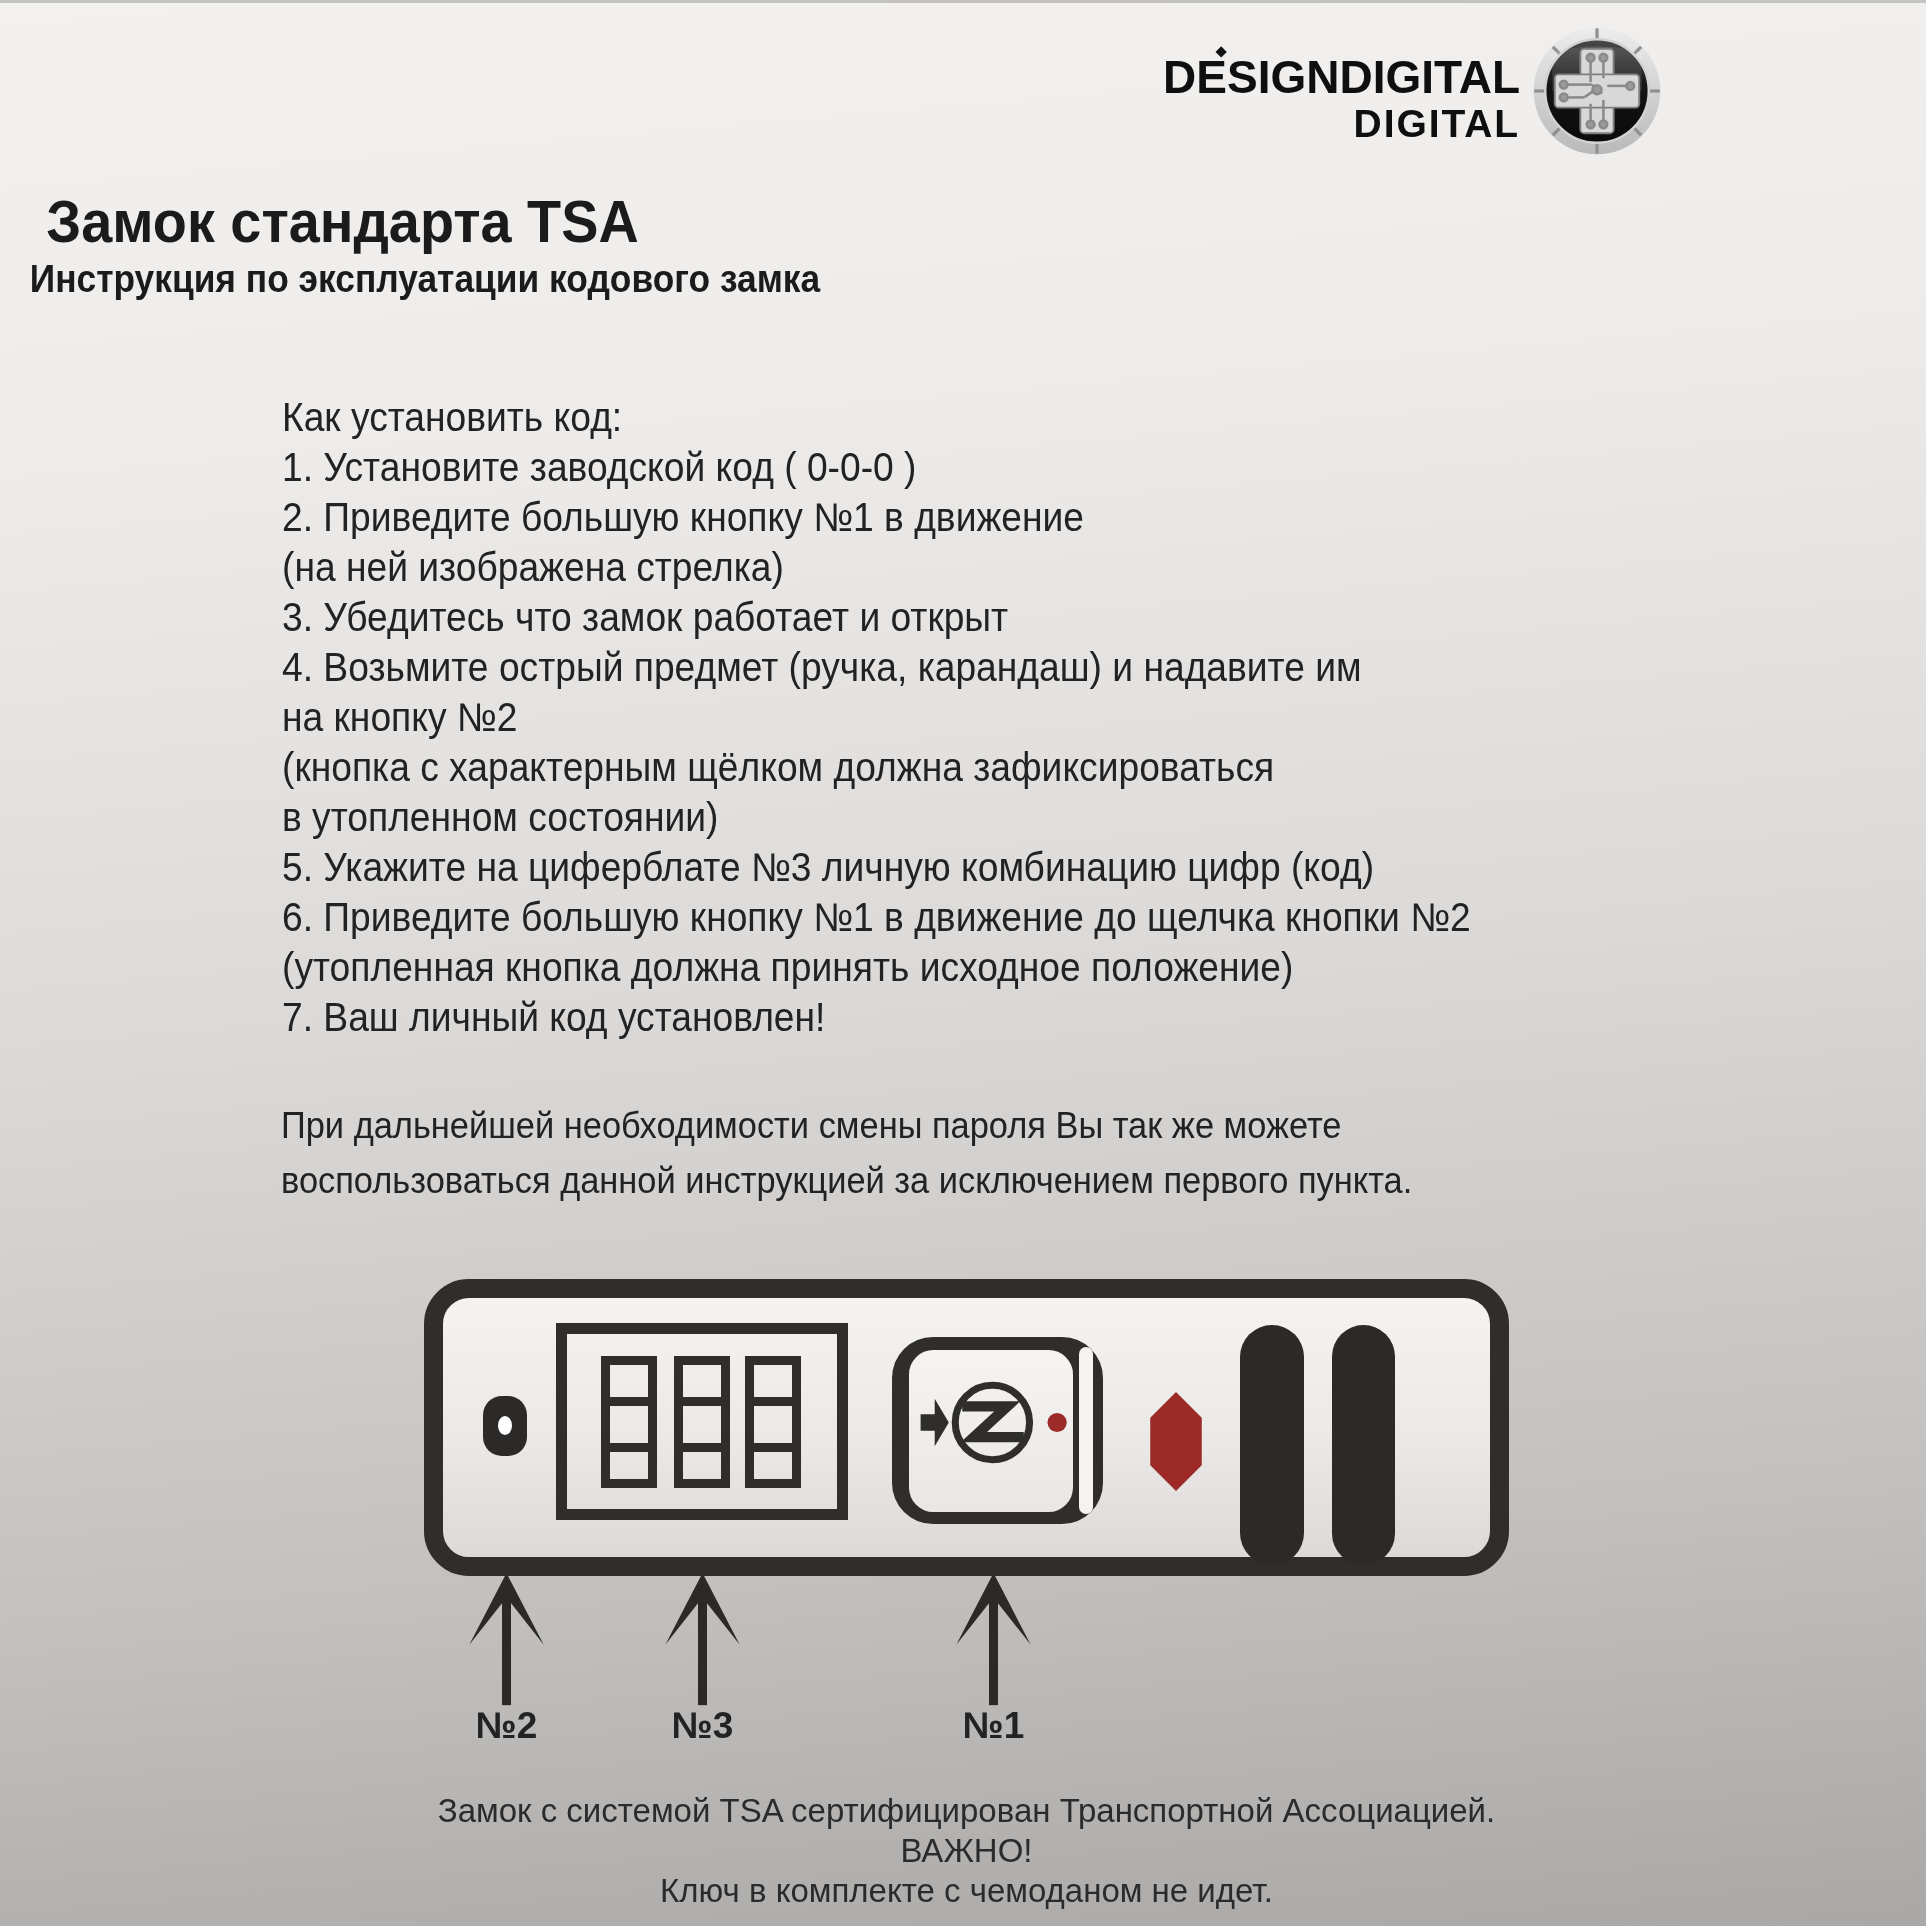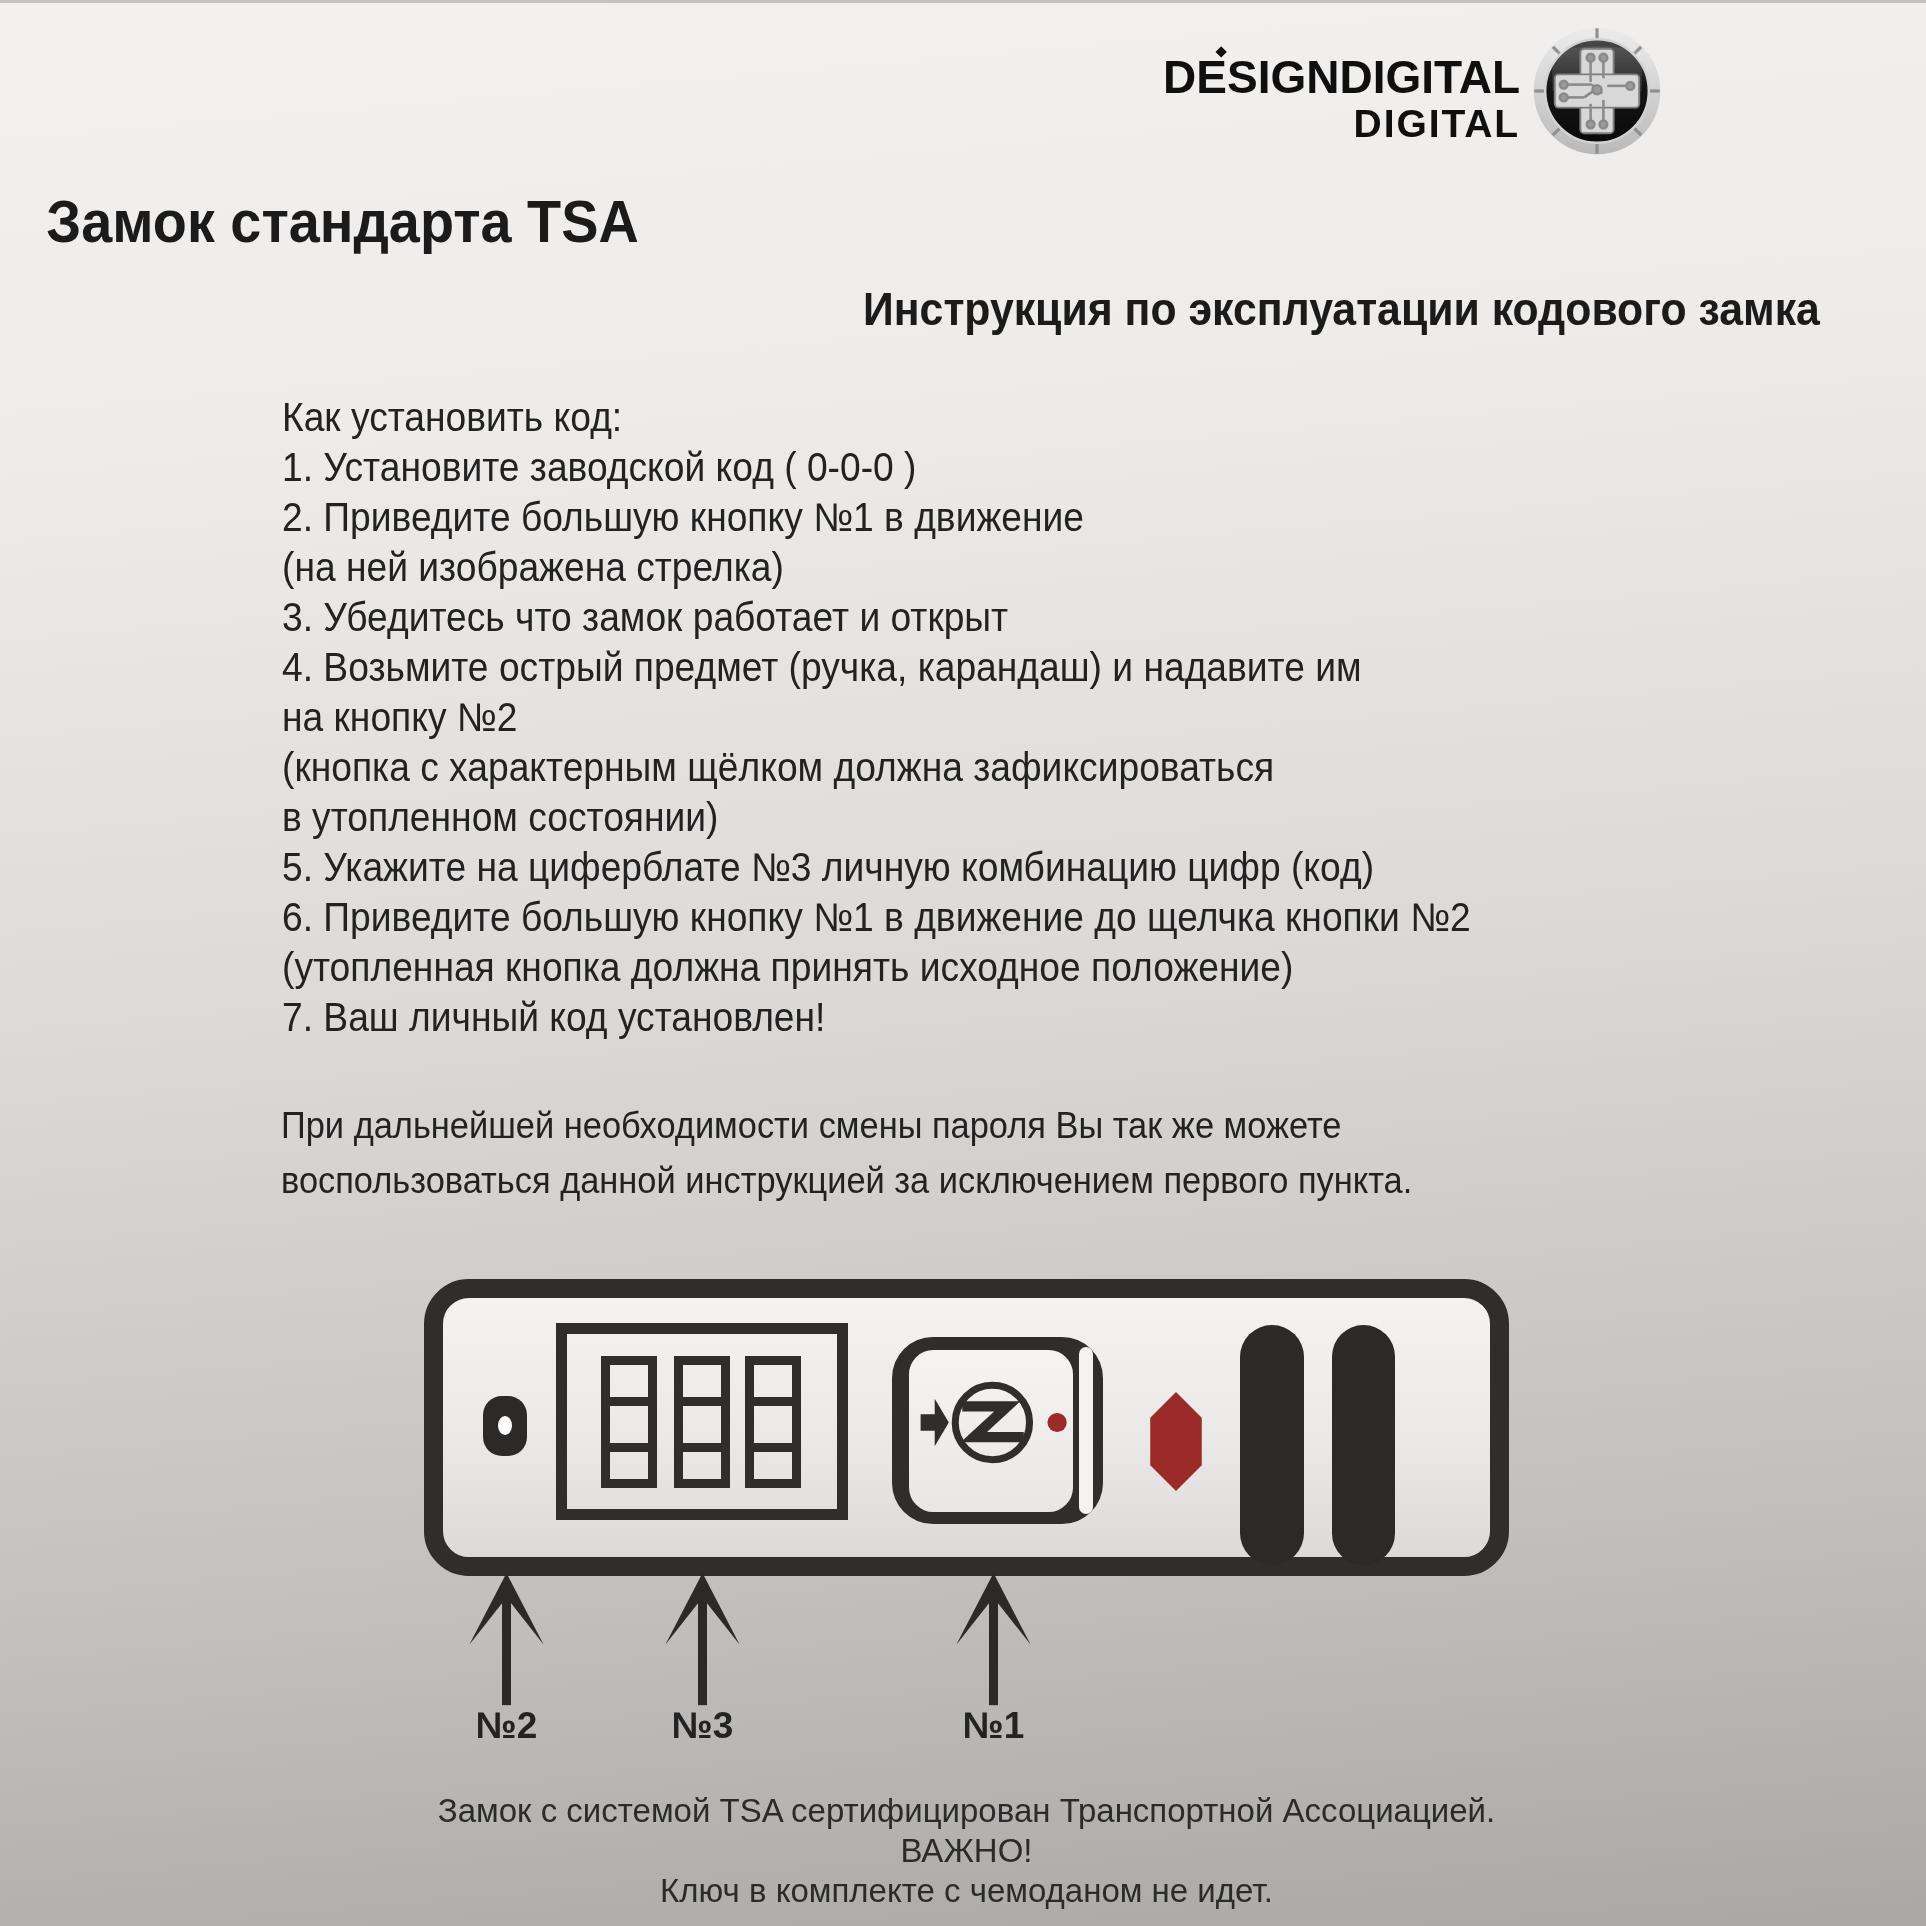--- a/index.html
+++ b/index.html
@@ -13,22 +13,22 @@
   .logo-line1{font-size:46px;line-height:46px;letter-spacing:0px;white-space:nowrap;}
   .logo-swiss{font-weight:bold;}
   .logo-digital{font-weight:bold;}
   .logo-line2{font-size:39px;line-height:39px;font-weight:bold;letter-spacing:1.9px;margin-top:3.9px;}
   .logo-tick{position:absolute;left:1217px;top:48px;width:8.3px;height:8.3px;background:#111;transform:rotate(45deg);}
   .badge{position:absolute;left:1533px;top:27px;width:128px;height:128px;}
 
   
   .title{position:absolute;left:0;top:187px;width:1894px;text-align:left;
          font-size:60px;font-weight:bold;color:#1b1b1b;margin-left:24px;}
-  .subtitle{position:absolute;left:0;top:282px;width:1856px;text-align:right;
-         font-size:46px;font-weight:bold;color:#1b1b1b;}
+  .subtitle{position:absolute;left:0;top:258px;width:1856px;text-align:left;
+         font-size:38px;font-weight:bold;color:#1b1b1b;}
   .squeeze{display:inline-block;transform:scaleX(.93);transform-origin:center;white-space:nowrap;}
 
   
   .howto{position:absolute;left:282px;top:392px;font-size:40px;line-height:50px;
          transform:scaleX(.93);transform-origin:left top;color:#222;}
   .howto div{white-space:nowrap;}
   .note{position:absolute;left:281px;top:1098px;font-size:37px;line-height:55px;
          transform:scaleX(.93);transform-origin:left top;color:#222;}
   .note div{white-space:nowrap;}
 

